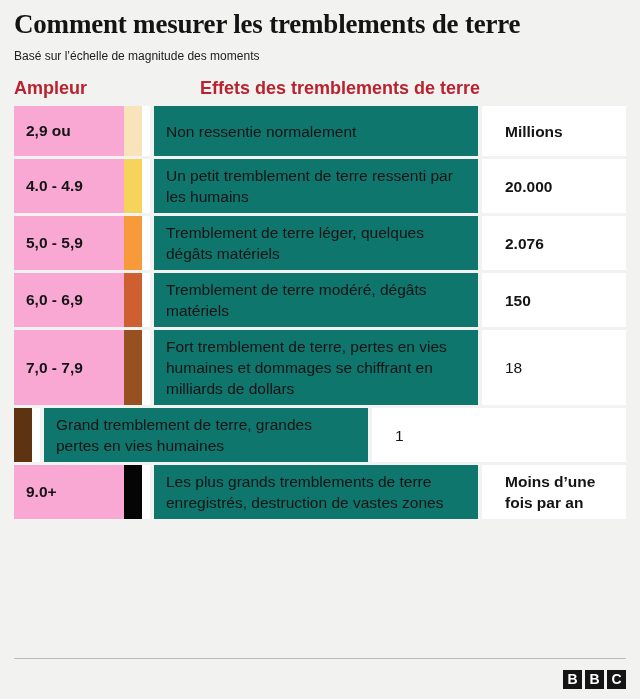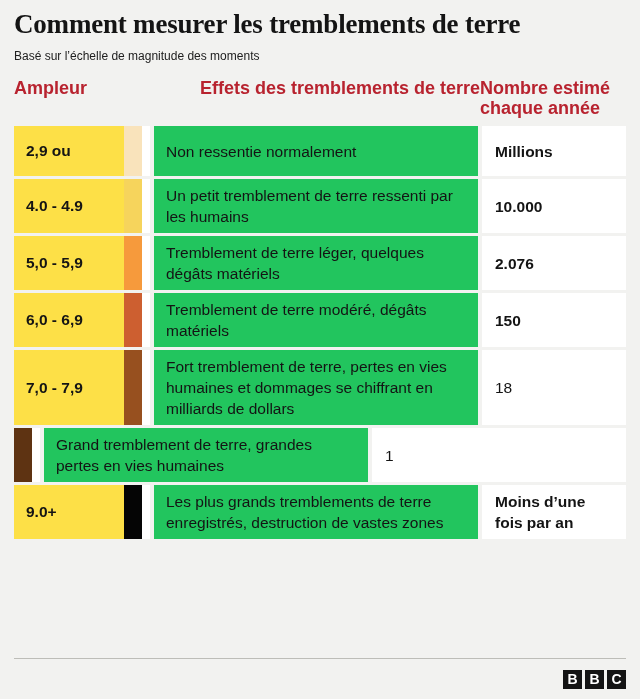--- a/index.html
+++ b/index.html
@@ -74,21 +74,21 @@
   .row {
     display: flex;
     align-items: stretch;
     margin-bottom: 3px;
     min-height: 50px;
   }
 
   .cell-mag {
     width: 110px;
     flex: 0 0 110px;
-    background: #fde047;
+    background: #f9a8d4;
     display: flex;
     align-items: center;
     padding-left: 12px;
     box-sizing: border-box;
     font-size: 15.5px;
     font-weight: 700;
     color: #141414;
   }
 
   .swatch {
@@ -102,37 +102,37 @@
   }
   .swatch i {
     display: block;
     width: 18px;
     height: 100%;
   }
 
   .cell-eff {
     flex: 0 0 324px;
     width: 324px;
-    background: #22c55e;
+    background: #0f766e;
     display: flex;
     align-items: center;
     padding: 6px 10px 6px 12px;
     margin-left: 4px;
     box-sizing: border-box;
     font-size: 15.5px;
     line-height: 21px;
     color: #141414;
   }
 
   .cell-num {
     flex: 1 1 auto;
     background: #ffffff;
     display: flex;
     align-items: center;
-    padding: 6px 10px 6px 13px;
+    padding: 6px 10px 6px 23px;
     margin-left: 4px;
     box-sizing: border-box;
     font-size: 15.5px;
     line-height: 21px;
     color: #141414;
   }
   .cell-num.bold { font-weight: 700; }
 
   
   .footer {
@@ -167,39 +167,38 @@
 <div class="graphic">
 
   <div class="head">
     <h1 class="title">Comment mesurer les tremblements de terre</h1>
     <p class="subtitle">Basé sur l’échelle de magnitude des moments</p>
   </div>
 
   <div class="col-head">
     <div class="ch ch-mag">Ampleur</div>
     <div class="ch ch-eff">Effets des tremblements de terre</div>
-    <div class="ch ch-num">Nombre estimé chaque année</div>
   </div>
 
   <div class="rows" id="rows-container">
       <div class="row">
         <div class="cell-mag">2,9 ou</div>
         <div class="swatch">
           <i style="background: rgb(249, 227, 187);"></i>
         </div>
         <div class="cell-eff">Non ressentie normalement</div>
         <div class="cell-num bold">Millions</div>
       </div>
       <div class="row">
         <div class="cell-mag">4.0 - 4.9</div>
         <div class="swatch">
           <i style="background: rgb(246, 212, 92);"></i>
         </div>
         <div class="cell-eff">Un petit tremblement de terre ressenti par les humains</div>
-        <div class="cell-num bold">10.000</div>
+        <div class="cell-num bold">20.000</div>
       </div>
       <div class="row">
         <div class="cell-mag">5,0 - 5,9</div>
         <div class="swatch">
           <i style="background: rgb(246, 154, 60);"></i>
         </div>
         <div class="cell-eff">Tremblement de terre léger, quelques dégâts matériels</div>
         <div class="cell-num bold">2.076</div>
       </div>
       <div class="row">

